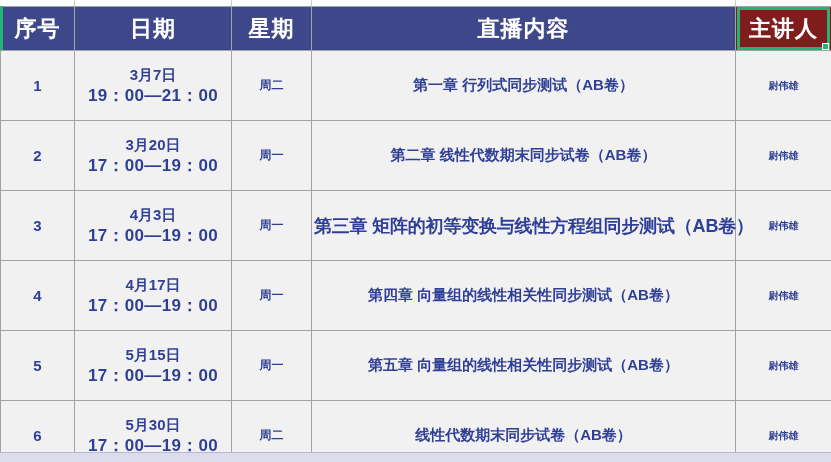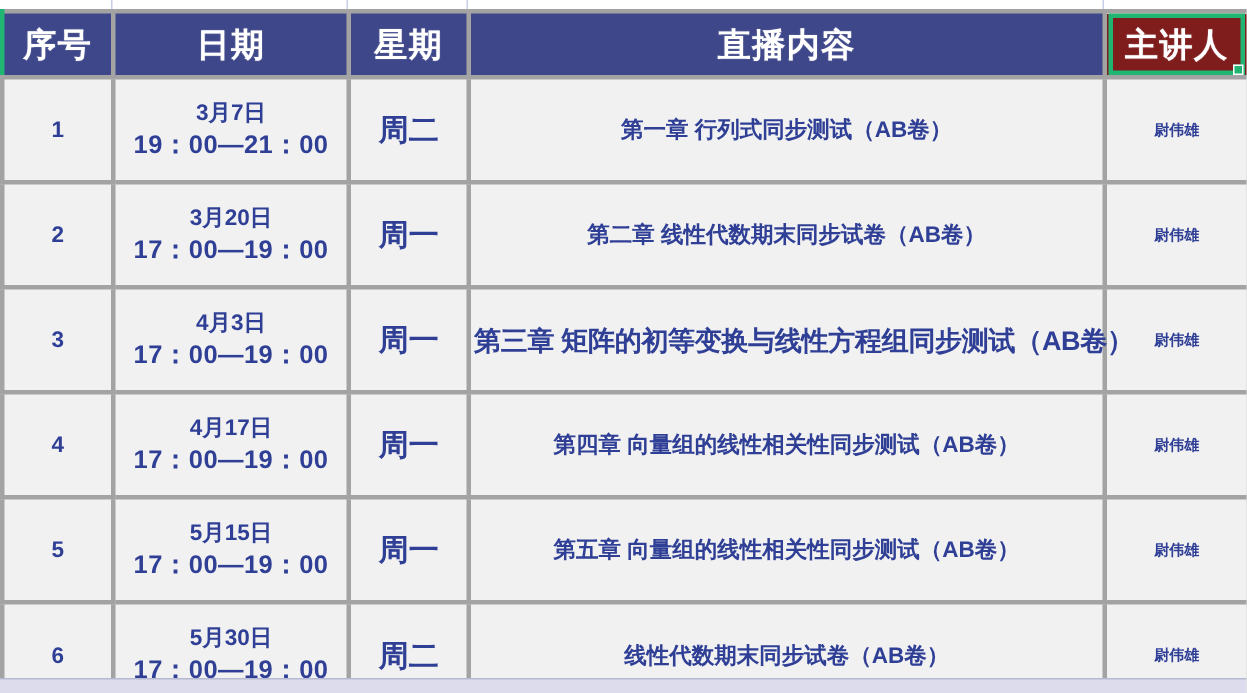--- a/index.html
+++ b/index.html
@@ -48,21 +48,21 @@
   table.schedule {
     position: absolute;
     left: 0;
     top: 6px;
     width: 831px;
     border-collapse: collapse;
     table-layout: fixed;
   }
 
   table.schedule td, table.schedule th {
-    border: 3px solid #a3a3a3;
+    border: 1px solid #a3a3a3;
     padding: 0;
     text-align: center;
     vertical-align: middle;
     box-sizing: border-box;
   }
 
   
   thead th {
     background: #3e4789;
     color: #ffffff;
@@ -105,21 +105,21 @@
     font-size: 15px;
     height: 70px;
     border-color: #808080;
   }
 
   td.col-no { font-size: 15px; }
 
   td.col-date .d-line1 { display: block; font-size: 15px; line-height: 20px; text-align: center; }
   td.col-date .d-line2 { display: block; font-size: 17px; line-height: 22px; letter-spacing: 0.3px; }
 
-  td.col-week { font-size: 20px; }
+  td.col-week { font-size: 12px; }
 
   td.col-content {
     font-size: 15px;
     padding: 0 6px;
     white-space: nowrap;
     margin-top: 15px;
   }
   td.col-content.tight { font-size: 18px; letter-spacing: -0.2px; padding: 0 2px; }
 
   td.col-presenter { font-size: 10px; }

